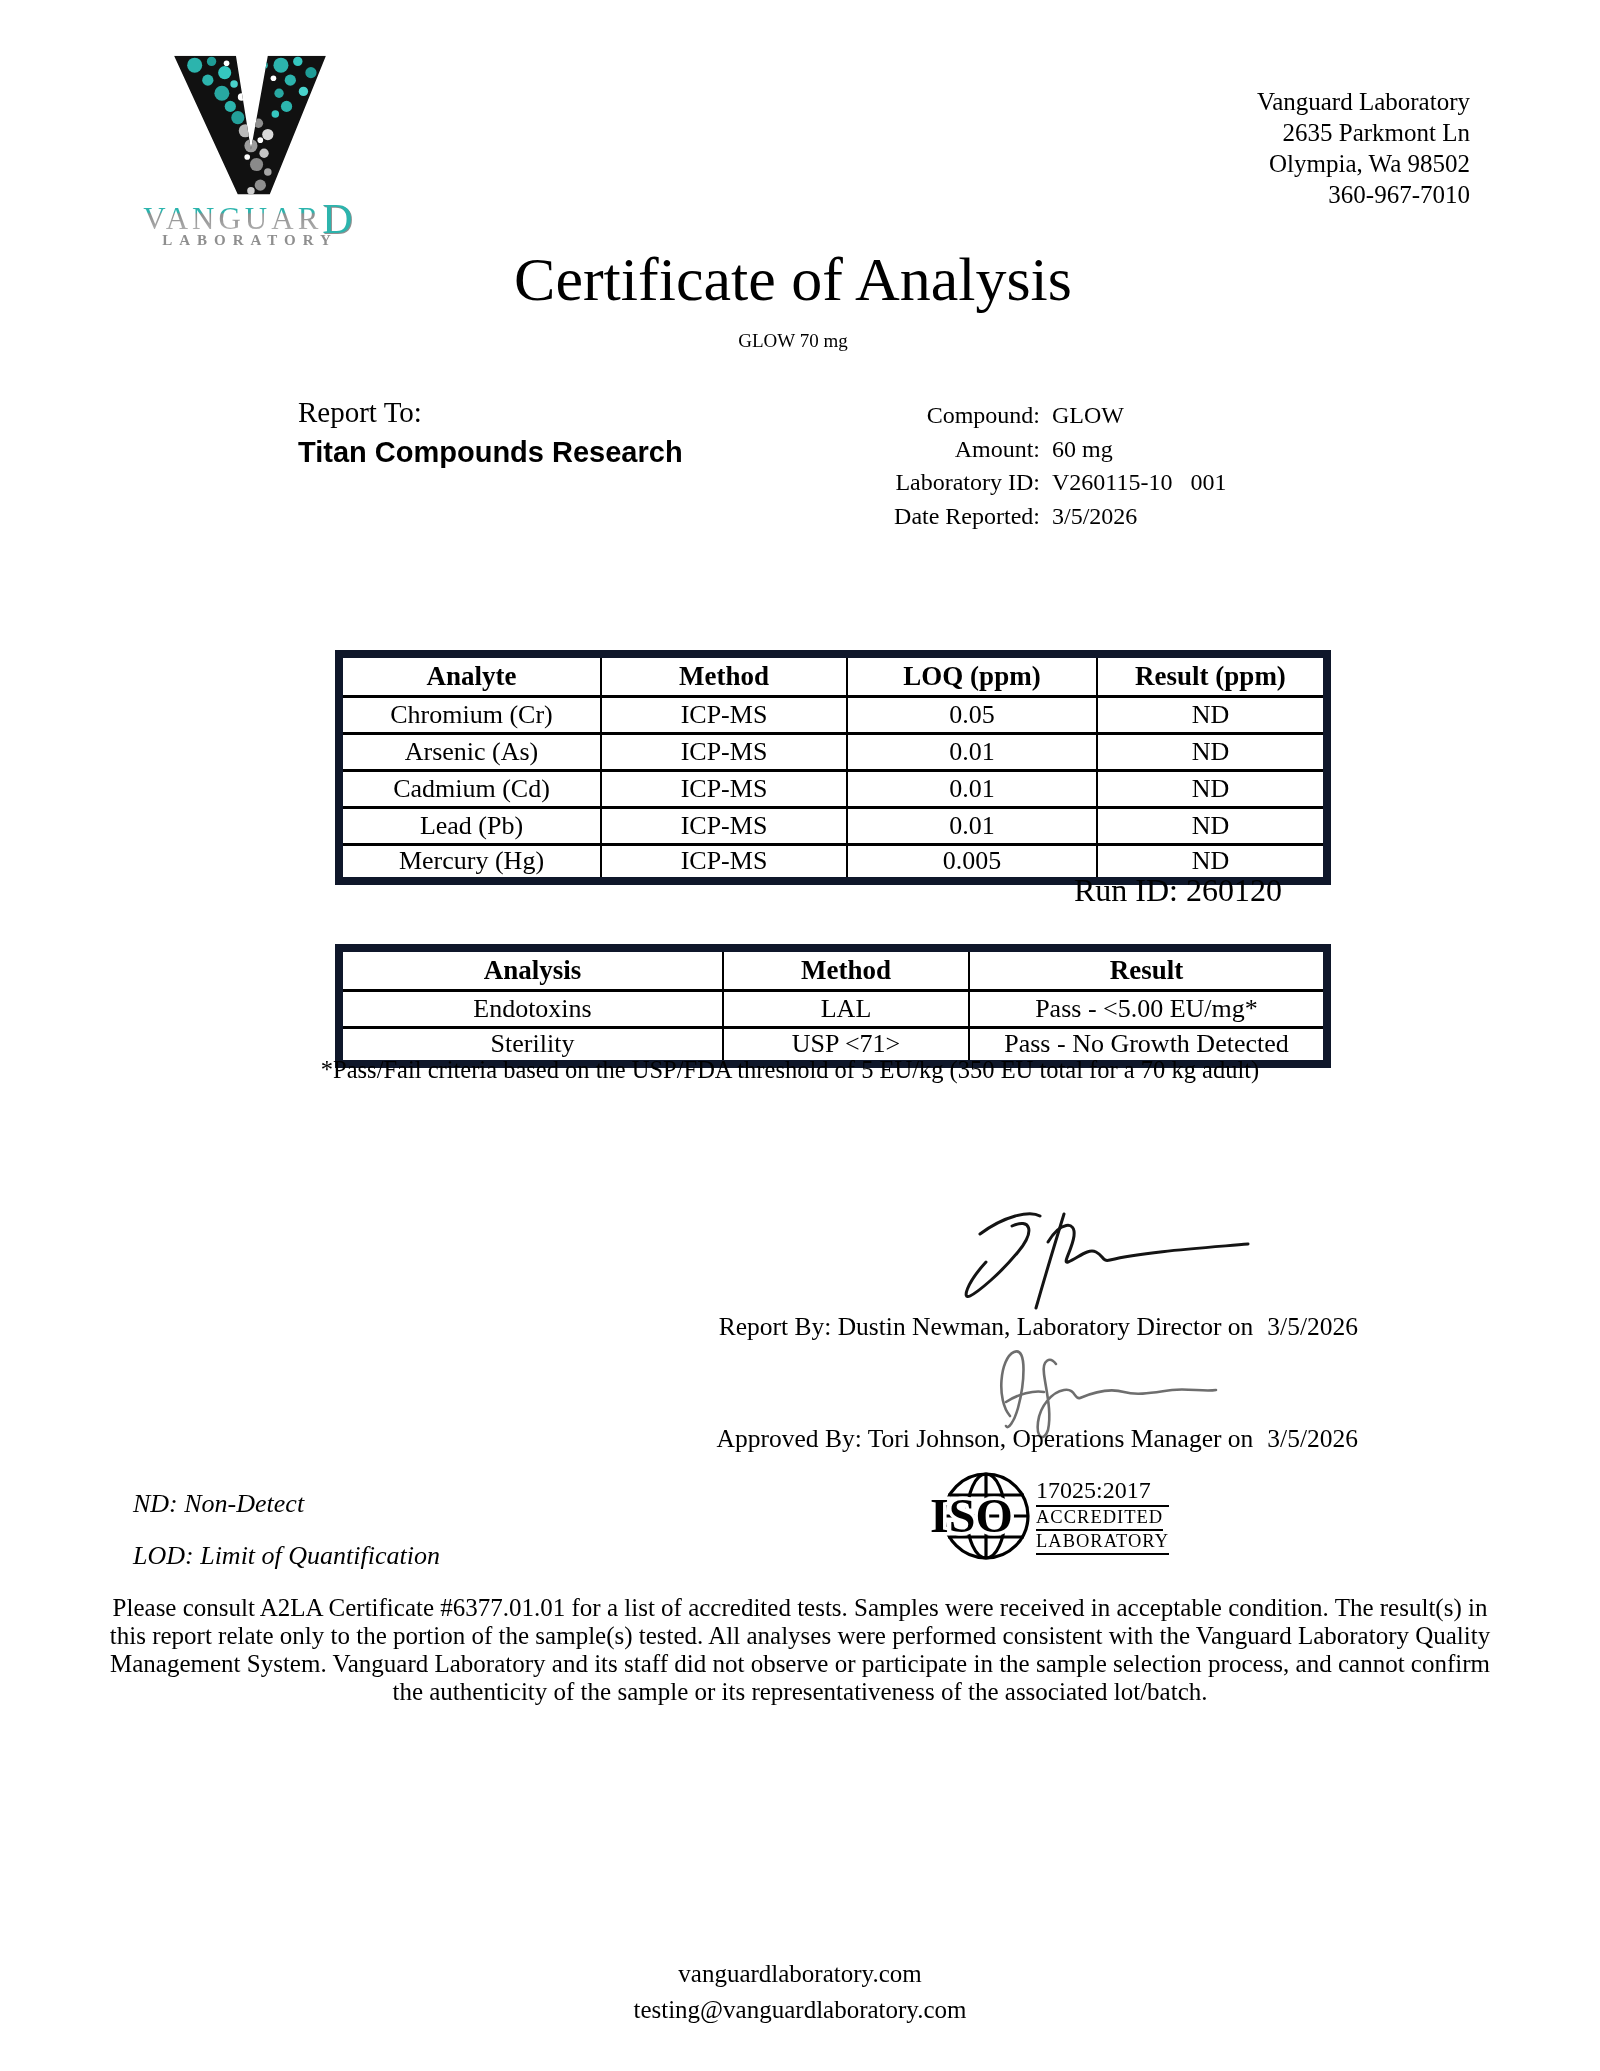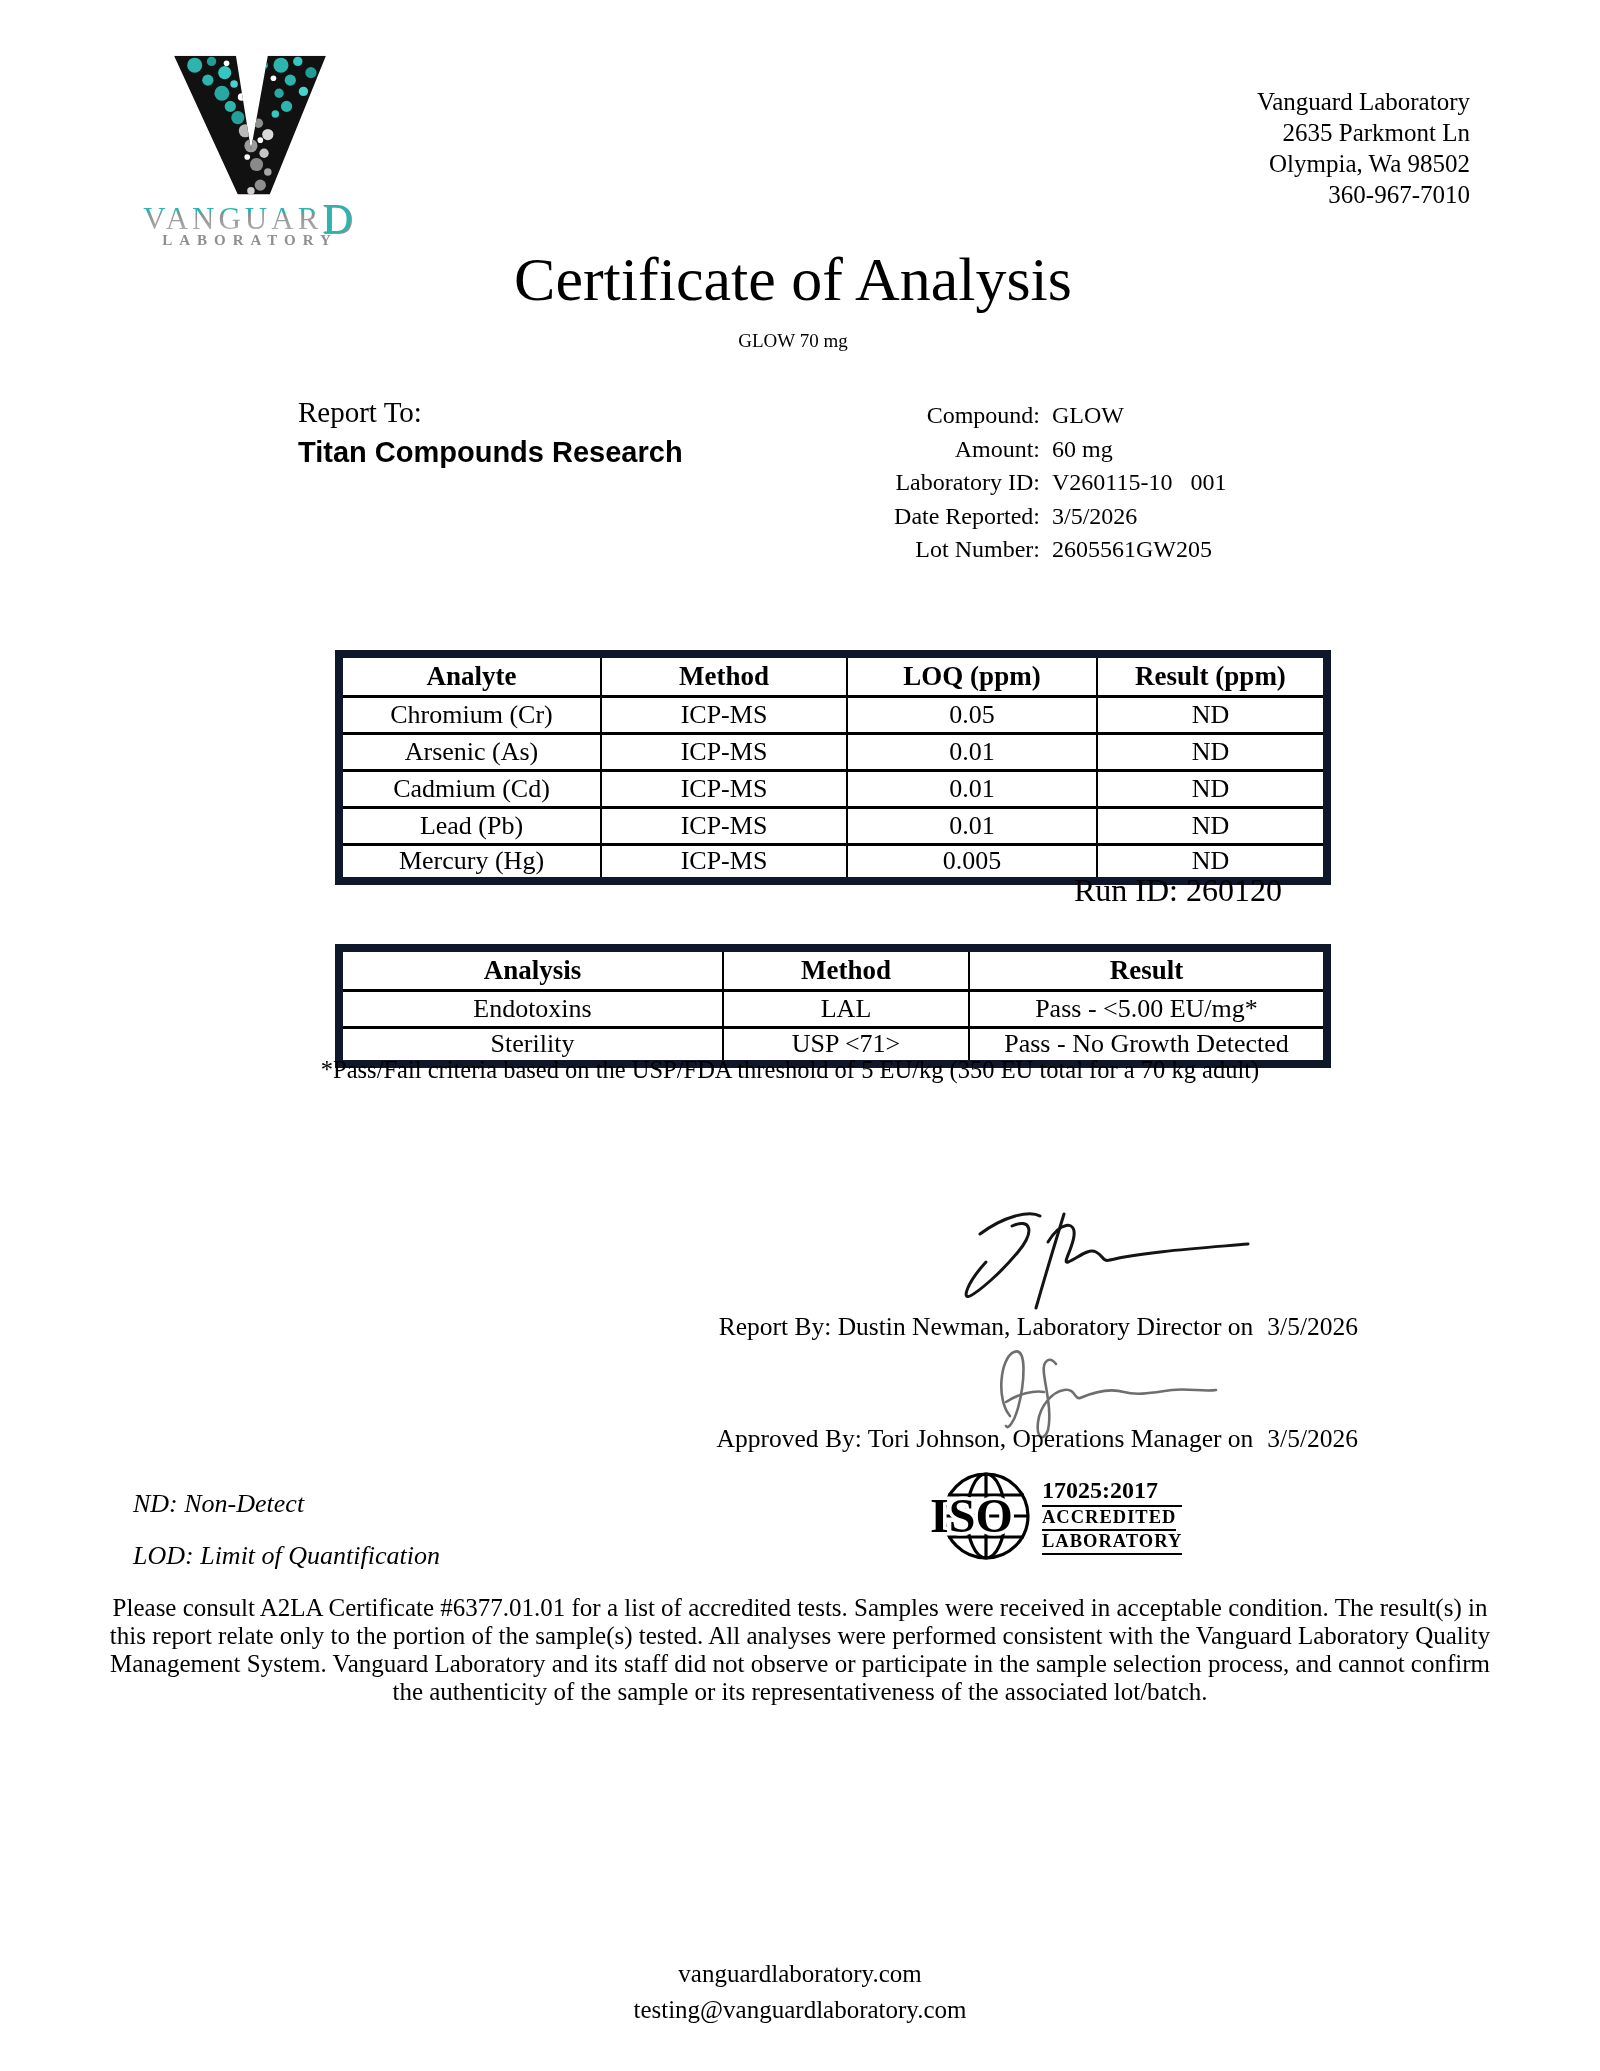--- a/index.html
+++ b/index.html
@@ -54,21 +54,21 @@
   
   .sig1 { position:absolute; left:952px; top:1196px; }
   .sig2 { position:absolute; left:990px; top:1338px; }
   .sig-line { position:absolute; right:242px; font-size:25.5px; white-space:nowrap; }
   .sig-line .date { margin-left:14px; }
   .line-report { top:1312px; }
   .line-approve { top:1424px; }
   
   .defs { position:absolute; left:133px; top:1478px; font-style:italic; font-size:26px; line-height:52px; }
   .iso-badge { position:absolute; left:930px; top:1470px; display:flex; align-items:center; }
-  .iso-text-block { margin-left:8px; font-weight:bold; }
+  .iso-text-block { margin-left:2px; font-weight:normal; }
   .iso-l1 { font-size:24px; border-bottom:2px solid #000; padding-bottom:1px; }
   .iso-l2, .iso-l3 { font-size:18.5px; letter-spacing:1px; border-bottom:2px solid #000; padding-bottom:1px; width:max-content; }
   
   .disclaimer { position:absolute; left:105px; width:1390px; top:1594px;
     text-align:center; font-size:25px; line-height:28px; }
   .footer { position:absolute; left:0; right:0; text-align:center; font-size:25px; line-height:36px; }
   .footer { top:1956px; }
 </style>
 </head>
 <body>
@@ -145,24 +145,20 @@
       <span class="info-value">60 mg</span>
     </div>
     <div class="info-row">
       <span class="info-label">Laboratory ID:</span>
       <span class="info-value">V260115-10   001</span>
     </div>
     <div class="info-row">
       <span class="info-label">Date Reported:</span>
       <span class="info-value">3/5/2026</span>
     </div>
-    <div class="info-row">
-      <span class="info-label">Lot Number:</span>
-      <span class="info-value">2605561GW205</span>
-    </div>
   </div>
 
   <table class="coa-table metals">
     <colgroup>
         <col style="width:262px">
         <col style="width:246px">
         <col style="width:250px">
         <col style="width:230px">
       </colgroup>
     <tbody>

